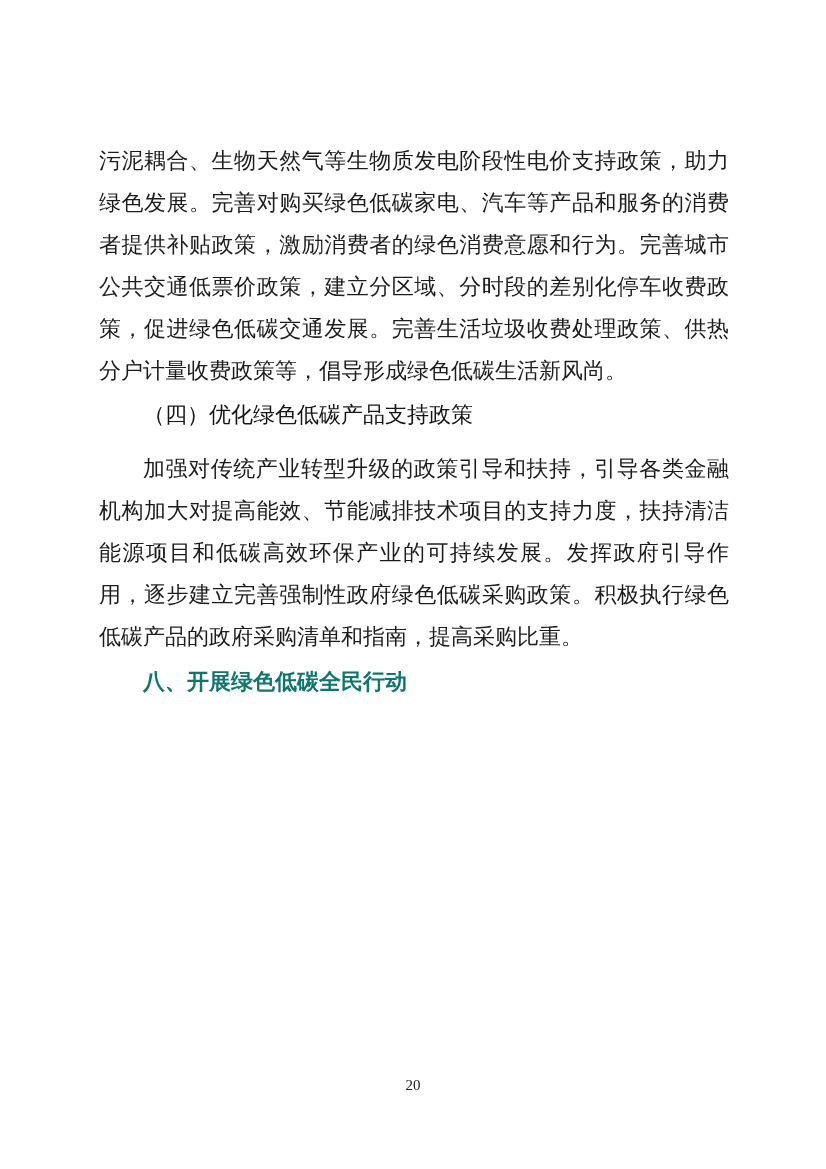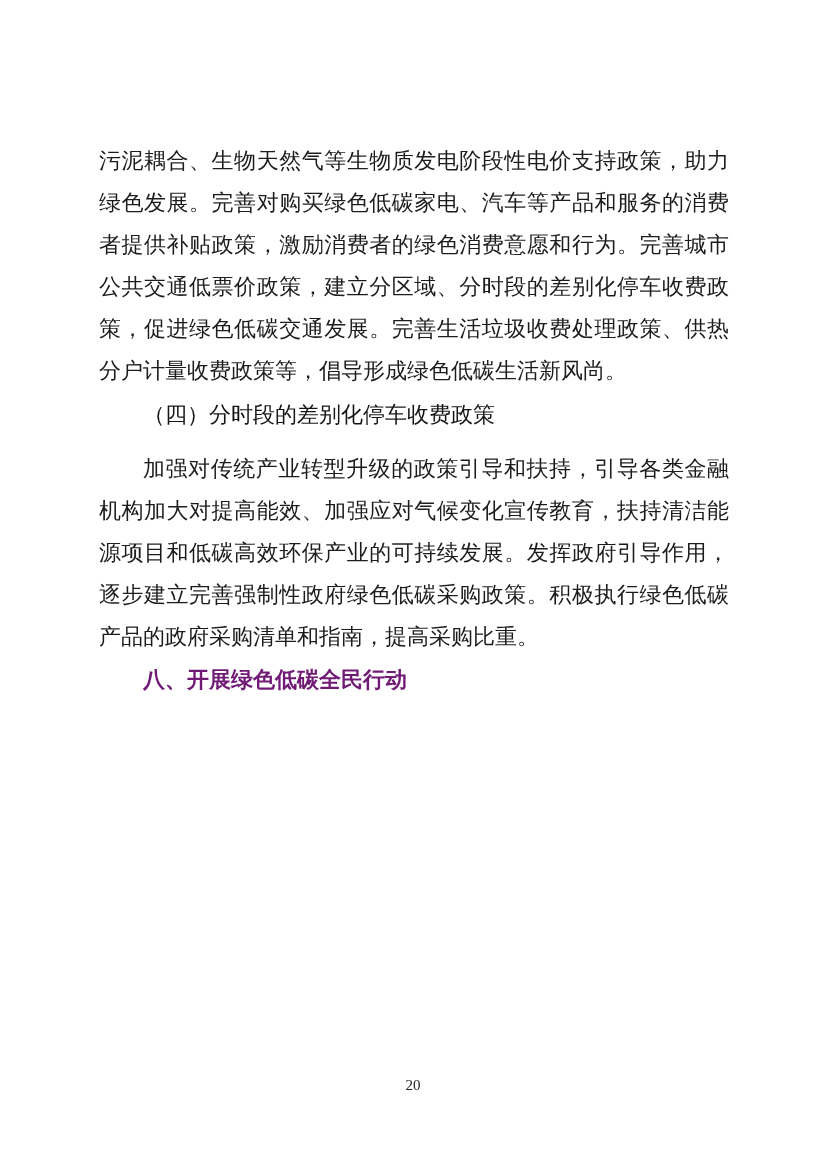--- a/index.html
+++ b/index.html
@@ -38,42 +38,42 @@
   .sub-heading {
     margin: 2px 0 12px 0;
     font-size: 22px;
     line-height: 42px;
     text-indent: 2em;
     font-weight: normal;
     color: #151515;
   }
   .section-heading {
     margin: 3px 0 8px 0;
-    font-family: Liberation Mono, monospace;
+    font-family: Liberation Serif, serif;
     font-size: 22px;
     line-height: 42px;
     text-indent: 2em;
     font-weight: bold;
-    color: #701a75;
+    color: #0f766e;
   }
   .page-number {
     position: absolute;
     top: 1064px;
     left: 0;
     width: 826px;
     text-align: center;
     font-size: 15px;
     line-height: 20px;
     color: #222222;
   }
 </style>
 </head>
 <body>
 
 <div class="page">
   <div class="content">
     <p class="body-text no-indent">污泥耦合、生物天然气等生物质发电阶段性电价支持政策，助力绿色发展。完善对购买绿色低碳家电、汽车等产品和服务的消费者提供补贴政策，激励消费者的绿色消费意愿和行为。完善城市公共交通低票价政策，建立分区域、分时段的差别化停车收费政策，促进绿色低碳交通发展。完善生活垃圾收费处理政策、供热分户计量收费政策等，倡导形成绿色低碳生活新风尚。</p>
-    <p class="sub-heading">（四）分时段的差别化停车收费政策</p>
-    <p class="body-text">加强对传统产业转型升级的政策引导和扶持，引导各类金融机构加大对提高能效、加强应对气候变化宣传教育，扶持清洁能源项目和低碳高效环保产业的可持续发展。发挥政府引导作用，逐步建立完善强制性政府绿色低碳采购政策。积极执行绿色低碳产品的政府采购清单和指南，提高采购比重。</p>
+    <p class="sub-heading">（四）优化绿色低碳产品支持政策</p>
+    <p class="body-text">加强对传统产业转型升级的政策引导和扶持，引导各类金融机构加大对提高能效、节能减排技术项目的支持力度，扶持清洁能源项目和低碳高效环保产业的可持续发展。发挥政府引导作用，逐步建立完善强制性政府绿色低碳采购政策。积极执行绿色低碳产品的政府采购清单和指南，提高采购比重。</p>
     <h2 class="section-heading">八、开展绿色低碳全民行动</h2>
   </div>
   <div class="page-number">20</div>
 </div>
 
 </body></html>

